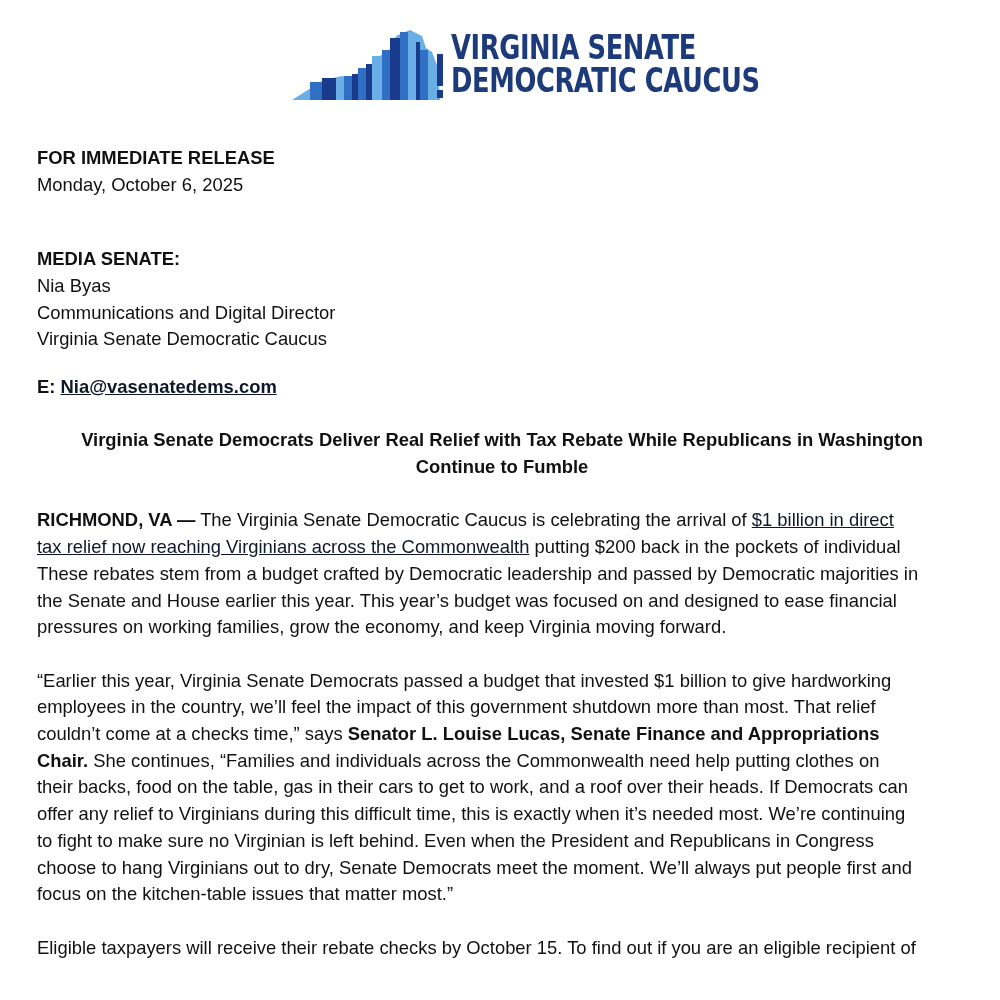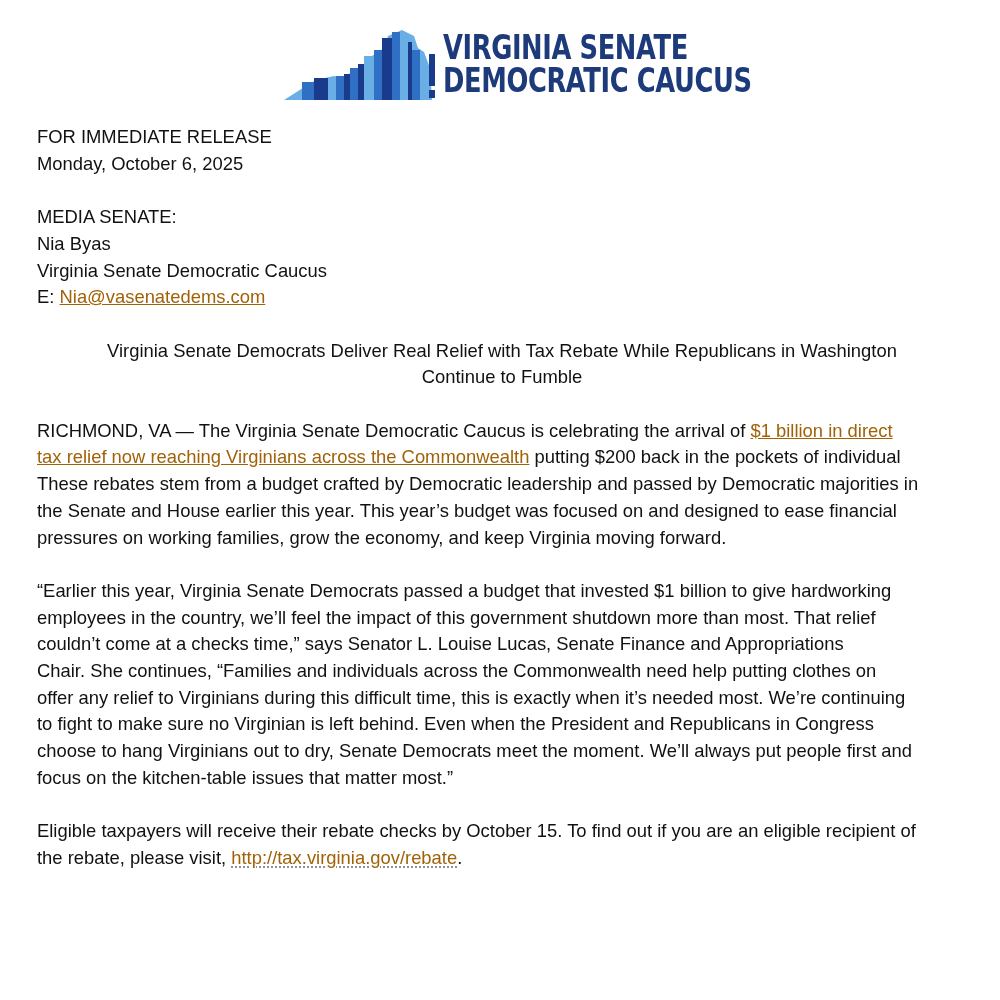--- a/index.html
+++ b/index.html
@@ -2,49 +2,49 @@
 <html><head>
 <meta charset="utf-8">
 <style>
   html, body { margin: 0; padding: 0; background: #ffffff; }
   body {
     width: 1000px; height: 1000px; overflow: hidden; position: relative;
     font-family: "Liberation Sans", "DejaVu Sans", sans-serif;
     color: #111111;
   }
   .logo {
-    position: absolute; left: 284px; top: 26px; width: 440px; height: 76px;
+    position: absolute; left: 292px; top: 26px; width: 440px; height: 76px;
     display: flex; align-items: center;
   }
   .logo-mark { width: 155px; height: 72px; flex: none; }
   .logo-text {
     margin-left: 4px;
     font-family: "DejaVu Sans", "Liberation Sans", sans-serif;
     font-weight: bold; color: #1d3a7a;
     font-size: 33px; line-height: 33px;
     letter-spacing: -0.5px;
     transform: scaleX(0.78); transform-origin: left center;
     white-space: nowrap;
   }
   .logo-text div { display: block; }
 
   .doc {
     position: absolute; left: 37px; top: 124px; width: 930px;
     font-size: 18.4px; line-height: 26.7px;
   }
   .line { white-space: nowrap; }
-  .b { font-weight: normal; }
+  .b { font-weight: bold; margin-top: 21px; }
   .u { text-decoration: underline; }
   .gap { height: 26.7px; }
   .headline {
-    font-weight: normal; text-align: center; font-size: 18.4px;
+    font-weight: bold; text-align: center; font-size: 18.4px;
     line-height: 26.7px; margin: 0 auto; width: 930px;
   }
   .headline .line { white-space: nowrap; }
-  a { color: #a16207; }
+  a { color: #0f172a; }
   .link-dotted {
     text-decoration: underline dotted #888;
     text-underline-offset: 3px;
   }
 </style>
 </head>
 <body>
 
 <div class="logo">
   <svg class="logo-mark" viewBox="0 0 155 72">
@@ -75,20 +75,21 @@
   </div>
 </div>
 
 <div class="doc">
   <div class="line b">FOR IMMEDIATE RELEASE</div>
   <div class="line">Monday, October 6, 2025</div>
   <div class="gap"></div>
 
   <div class="line b">MEDIA SENATE:</div>
   <div class="line">Nia Byas</div>
+  <div class="line">Communications and Digital Director</div>
   <div class="line">Virginia Senate Democratic Caucus</div>
   <div class="line b">
     <span>E:</span>
     <a class="u">Nia@vasenatedems.com</a>
   </div>
   <div class="gap"></div>
 
   <div class="headline">
     <div class="line">Virginia Senate Democrats Deliver Real Relief with Tax Rebate While Republicans in Washington</div>
     <div class="line">Continue to Fumble</div>
@@ -113,26 +114,24 @@
 
   <div>
     <div class="line">“Earlier this year, Virginia Senate Democrats passed a budget that invested $1 billion to give hardworking</div>
     <div class="line">employees in the country, we’ll feel the impact of this government shutdown more than most. That relief</div>
     <div class="line">
       <span>couldn’t come at a checks time,” says </span><span class="b">Senator L. Louise Lucas, Senate Finance and Appropriations</span>
     </div>
     <div class="line">
       <span class="b">Chair.</span><span> She continues, “Families and individuals across the Commonwealth need help putting clothes on</span>
     </div>
+    <div class="line">their backs, food on the table, gas in their cars to get to work, and a roof over their heads. If Democrats can</div>
     <div class="line">offer any relief to Virginians during this difficult time, this is exactly when it’s needed most. We’re continuing</div>
     <div class="line">to fight to make sure no Virginian is left behind. Even when the President and Republicans in Congress</div>
     <div class="line">choose to hang Virginians out to dry, Senate Democrats meet the moment. We’ll always put people first and</div>
     <div class="line">focus on the kitchen-table issues that matter most.”</div>
   </div>
   <div class="gap"></div>
 
   <div>
     <div class="line">Eligible taxpayers will receive their rebate checks by October 15. To find out if you are an eligible recipient of</div>
-    <div class="line">
-      <span>the rebate, please visit, </span><a class="link-dotted">http://tax.virginia.gov/rebate</a><span>.</span>
-    </div>
   </div>
 </div>
 
 </body></html>

